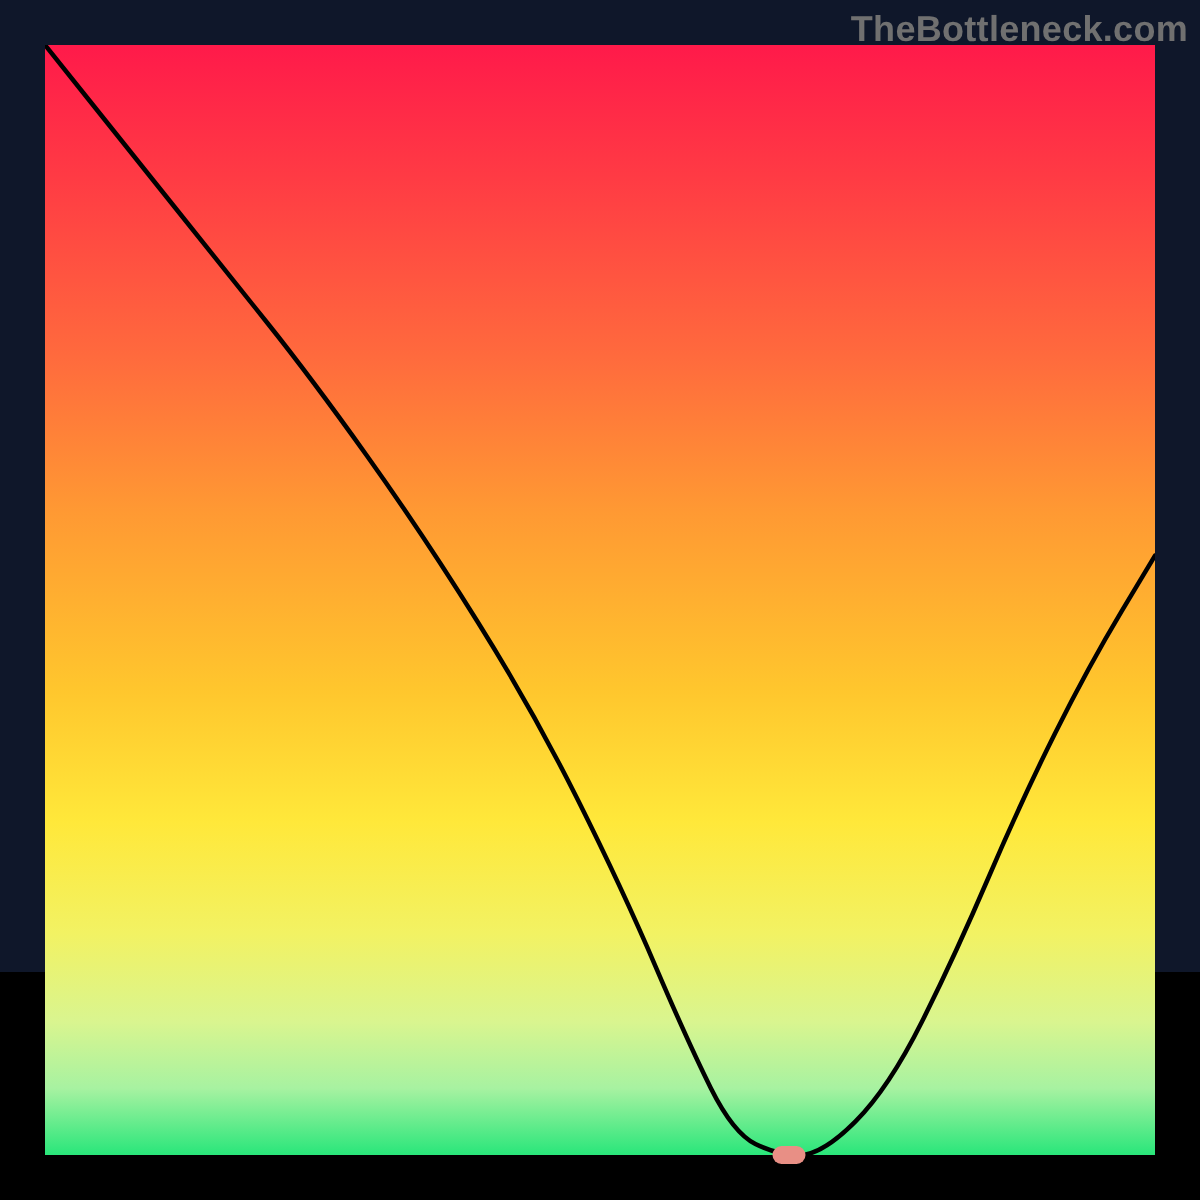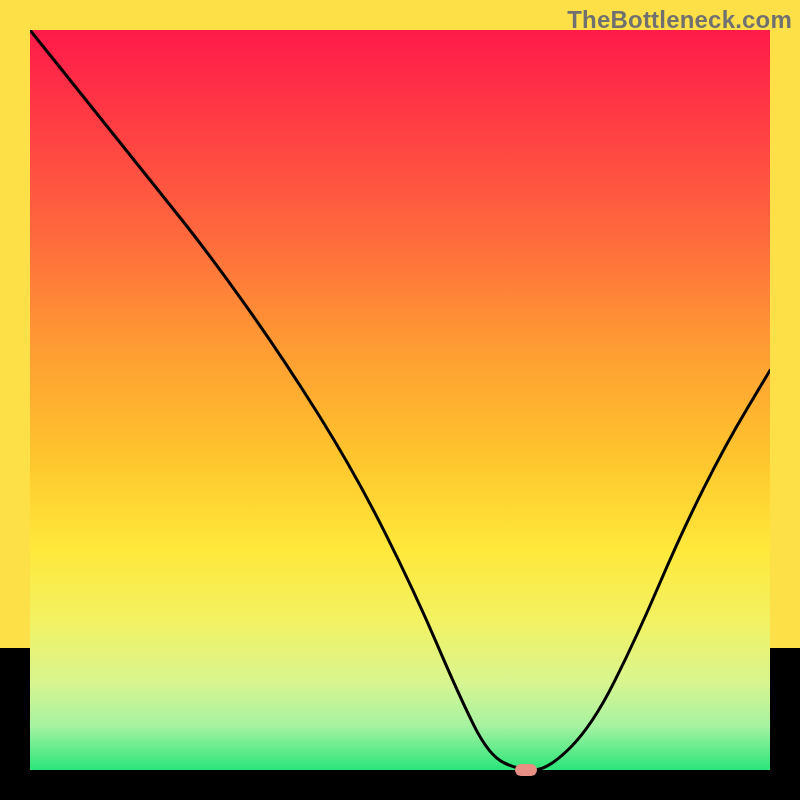--- a/index.html
+++ b/index.html
@@ -8,21 +8,21 @@
     width: 800px;
     height: 800px;
     background: #000;
     overflow: hidden;
     font-family: Arial, Helvetica, sans-serif;
   }
   .frame {
     position: relative;
     width: 800px;
     height: 648px;
-    background: #fde047;
+    background: #0f172a;
   }
   .plot {
     position: absolute;
     left: 30px;
     top: 30px;
     width: 740px;
     height: 740px;
   }
   .gradient-bg {
     position: absolute;

